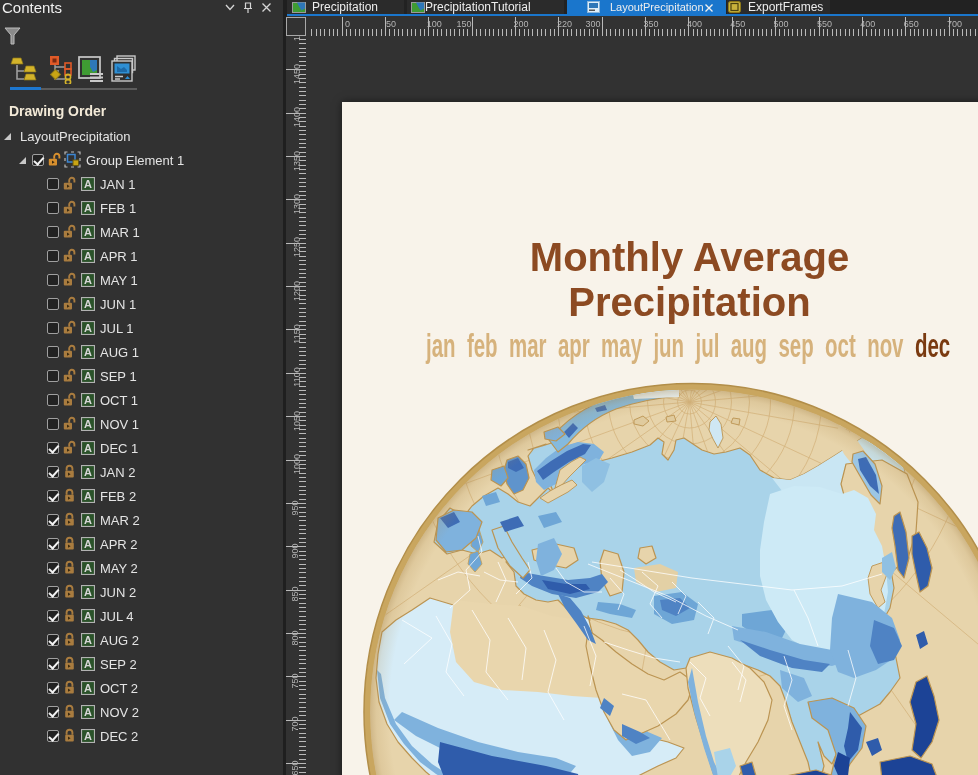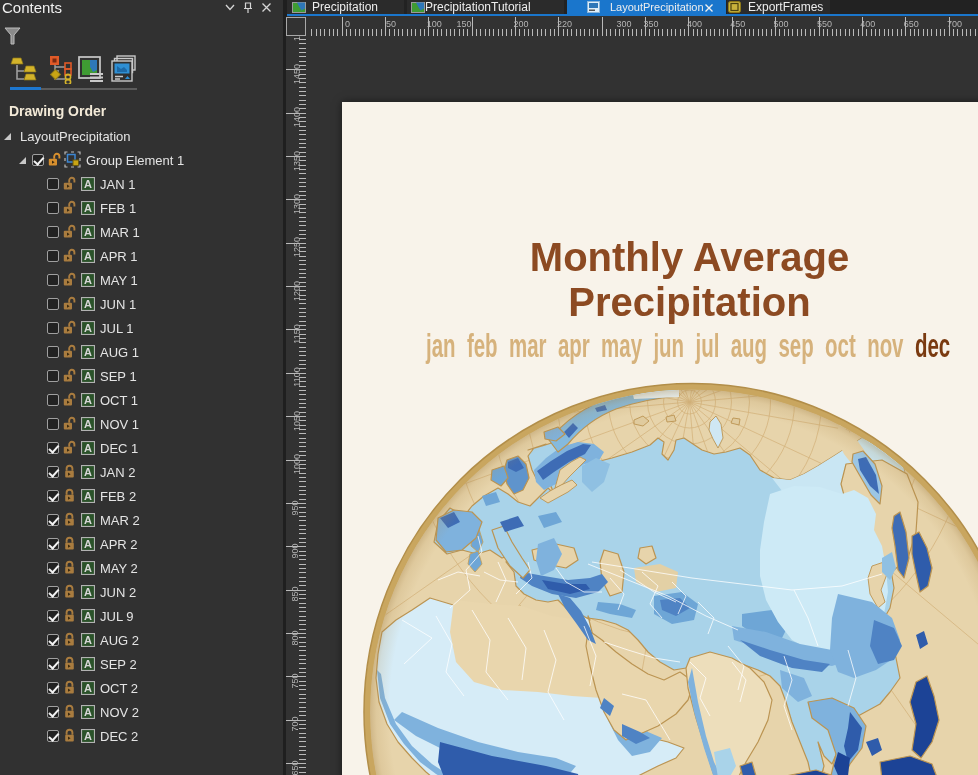--- a/index.html
+++ b/index.html
@@ -378,21 +378,21 @@
           <span class="cb on" style="left:47px"></span>
           <span class="ic" style="left:63px;top:4px"><svg width="13" height="15" viewBox="0 0 13 15">
               <path d="M3.6 6.8 V4.6 a2.9 2.9 0 0 1 5.8 0 V6.8" fill="none" stroke="#a97c3f" stroke-width="1.9"></path>
               <rect x="2.2" y="6.8" width="8.6" height="6.8" rx="1" fill="#a97c3f"></rect>
               <path d="M5 8.6 l2.6 1.6 -2.6 1.6 z" fill="#3a2a10"></path>
             </svg></span>
           <span class="ic" style="left:81px;top:5px"><svg width="14" height="14" viewBox="0 0 14 14">
               <rect x="0.5" y="0.5" width="13" height="13" fill="#2a5229" stroke="#b2b2b2" stroke-width="1.2"></rect>
               <text x="7" y="11" font-size="11" font-weight="bold" fill="#d6d6d6" text-anchor="middle" font-family="Liberation Sans">A</text>
             </svg></span>
-          <span class="lbl" style="left:100px">JUL 9</span>
+          <span class="lbl" style="left:100px">JUL 4</span>
         </div>
         <div class="trow">
           <span class="cb on" style="left:47px"></span>
           <span class="ic" style="left:63px;top:4px"><svg width="13" height="15" viewBox="0 0 13 15">
               <path d="M3.6 6.8 V4.6 a2.9 2.9 0 0 1 5.8 0 V6.8" fill="none" stroke="#a97c3f" stroke-width="1.9"></path>
               <rect x="2.2" y="6.8" width="8.6" height="6.8" rx="1" fill="#a97c3f"></rect>
               <path d="M5 8.6 l2.6 1.6 -2.6 1.6 z" fill="#3a2a10"></path>
             </svg></span>
           <span class="ic" style="left:81px;top:5px"><svg width="14" height="14" viewBox="0 0 14 14">
               <rect x="0.5" y="0.5" width="13" height="13" fill="#2a5229" stroke="#b2b2b2" stroke-width="1.2"></rect>
@@ -647,21 +647,21 @@
         <div style="position:absolute;left:655.5px;bottom:0;width:1px;height:7px;background:#b9b9b9"></div>
         <div style="position:absolute;left:659.8px;bottom:0;width:1px;height:7px;background:#b9b9b9"></div>
         <div style="position:absolute;left:664.2px;bottom:0;width:1px;height:7px;background:#b9b9b9"></div>
         <div style="position:absolute;left:668.5px;bottom:0;width:1px;height:7px;background:#b9b9b9"></div>
         <div class="hlab" style="left:41.6px">0</div>
         <div class="hlab" style="left:85.0px">50</div>
         <div class="hlab" style="left:128.3px">100</div>
         <div class="hlab" style="left:158px">150</div>
         <div class="hlab" style="left:215.0px">200</div>
         <div class="hlab" style="left:258.4px">220</div>
-        <div class="hlab" style="left:318px">300</div>
+        <div class="hlab" style="left:287px">300</div>
         <div class="hlab" style="left:345.0px">350</div>
         <div class="hlab" style="left:388.4px">400</div>
         <div class="hlab" style="left:431.8px">450</div>
         <div class="hlab" style="left:475.1px">500</div>
         <div class="hlab" style="left:518.5px">550</div>
         <div class="hlab" style="left:561.8px">400</div>
         <div class="hlab" style="left:605.2px">650</div>
         <div class="hlab" style="left:648.5px">700</div>
       </div>
     <div id="vruler">

